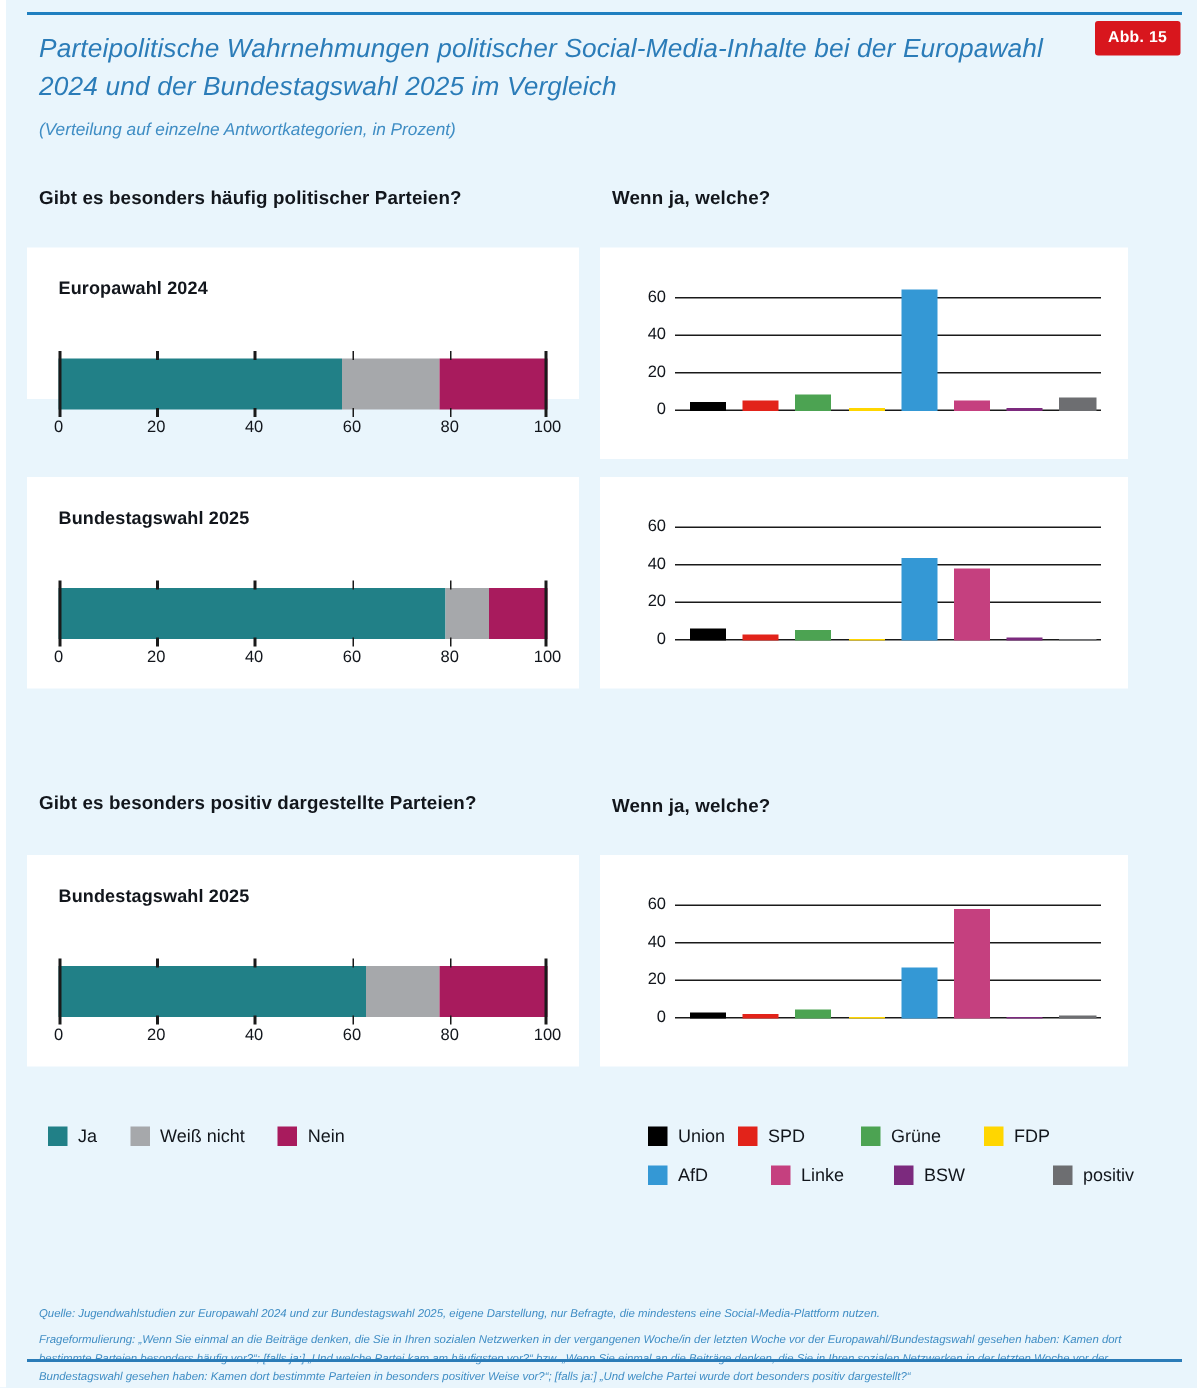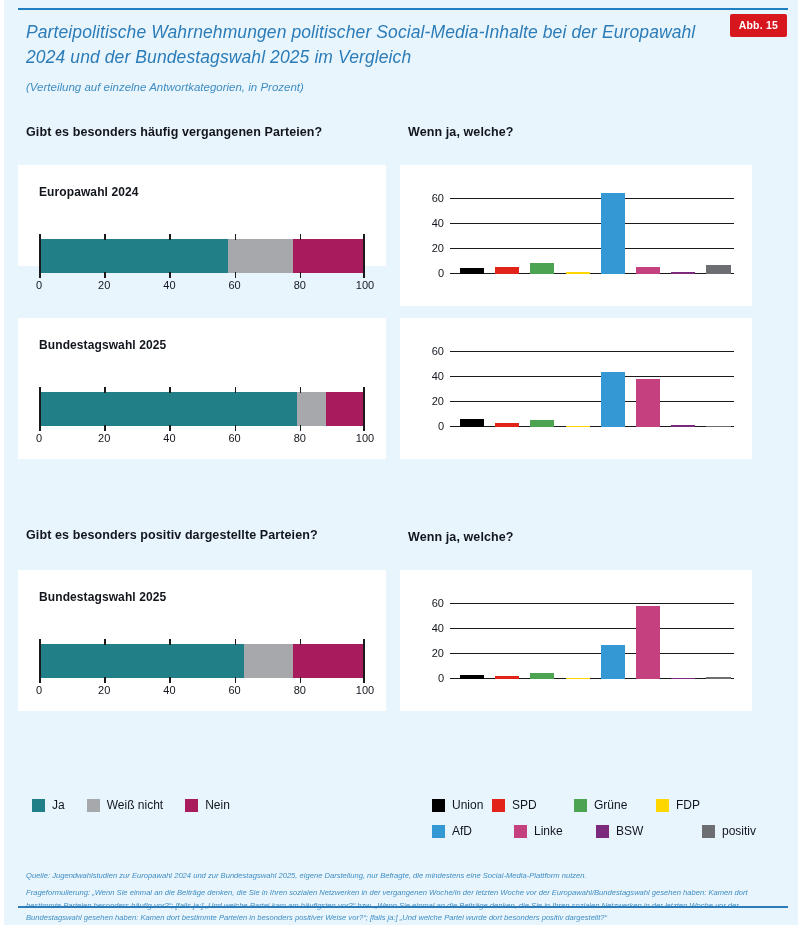--- a/index.html
+++ b/index.html
@@ -84,21 +84,21 @@
   }
   .ylab{
     position:absolute;right:calc(100% + 6px);
     font-size:11px;color:#12161c;transform:translateY(-50%);
     white-space:nowrap;
   }
   .vbars{position:absolute;left:0;right:0;bottom:0;top:0;}
   .vbar{position:absolute;bottom:0;}
 
   
-  .legend{position:absolute;margin-top:48px;}
+  .legend{position:absolute;}
   .legend-row{display:flex;align-items:center;}
   .legend-item{display:flex;align-items:center;}
   .swatch{width:13px;height:13px;display:inline-block;}
   .legend-text{font-size:12px;color:#12161c;margin-left:7px;white-space:nowrap;}
 
   
   .footnote{
     position:absolute;left:22px;top:822px;width:752px;
     font-size:7.6px;line-height:12.4px;font-style:italic;color:#3f8dc4;margin-top:48px;
   }
@@ -114,21 +114,21 @@
 
   <div class="topline"></div>
 
   <div class="abb-badge">Abb. 15</div>
 
   <div class="header">
     <div class="title">Parteipolitische Wahrnehmungen politischer Social-Media-Inhalte bei der Europawahl 2024 und der Bundestagswahl 2025 im Vergleich</div>
     <div class="subtitle">(Verteilung auf einzelne Antwortkategorien, in Prozent)</div>
   </div>
 
-  <div class="q-head" style="left:22px;top:125px;">Gibt es besonders häufig vergangenen Parteien?</div>
+  <div class="q-head" style="left:22px;top:125px;">Gibt es besonders häufig politischer Parteien?</div>
   <div class="q-head" style="left:404px;top:125px;">Wenn ja, welche?</div>
 
   <div class="card" style="left:14px;top:165px;width:368px;height:101px;">
     <div class="card-label" style="left:21px;top:20px;">Europawahl 2024</div>
     <div class="hbar-wrap" style="left:21px;top:74px;width:326px;">
       <div class="hbar-track">
         <div class="hbar-seg" style="width:58%;background:#218087;"></div>
         <div class="hbar-seg" style="width:20%;background:#a6a8ab;"></div>
         <div class="hbar-seg" style="width:22%;background:#a81b5d;"></div>
       </div>

